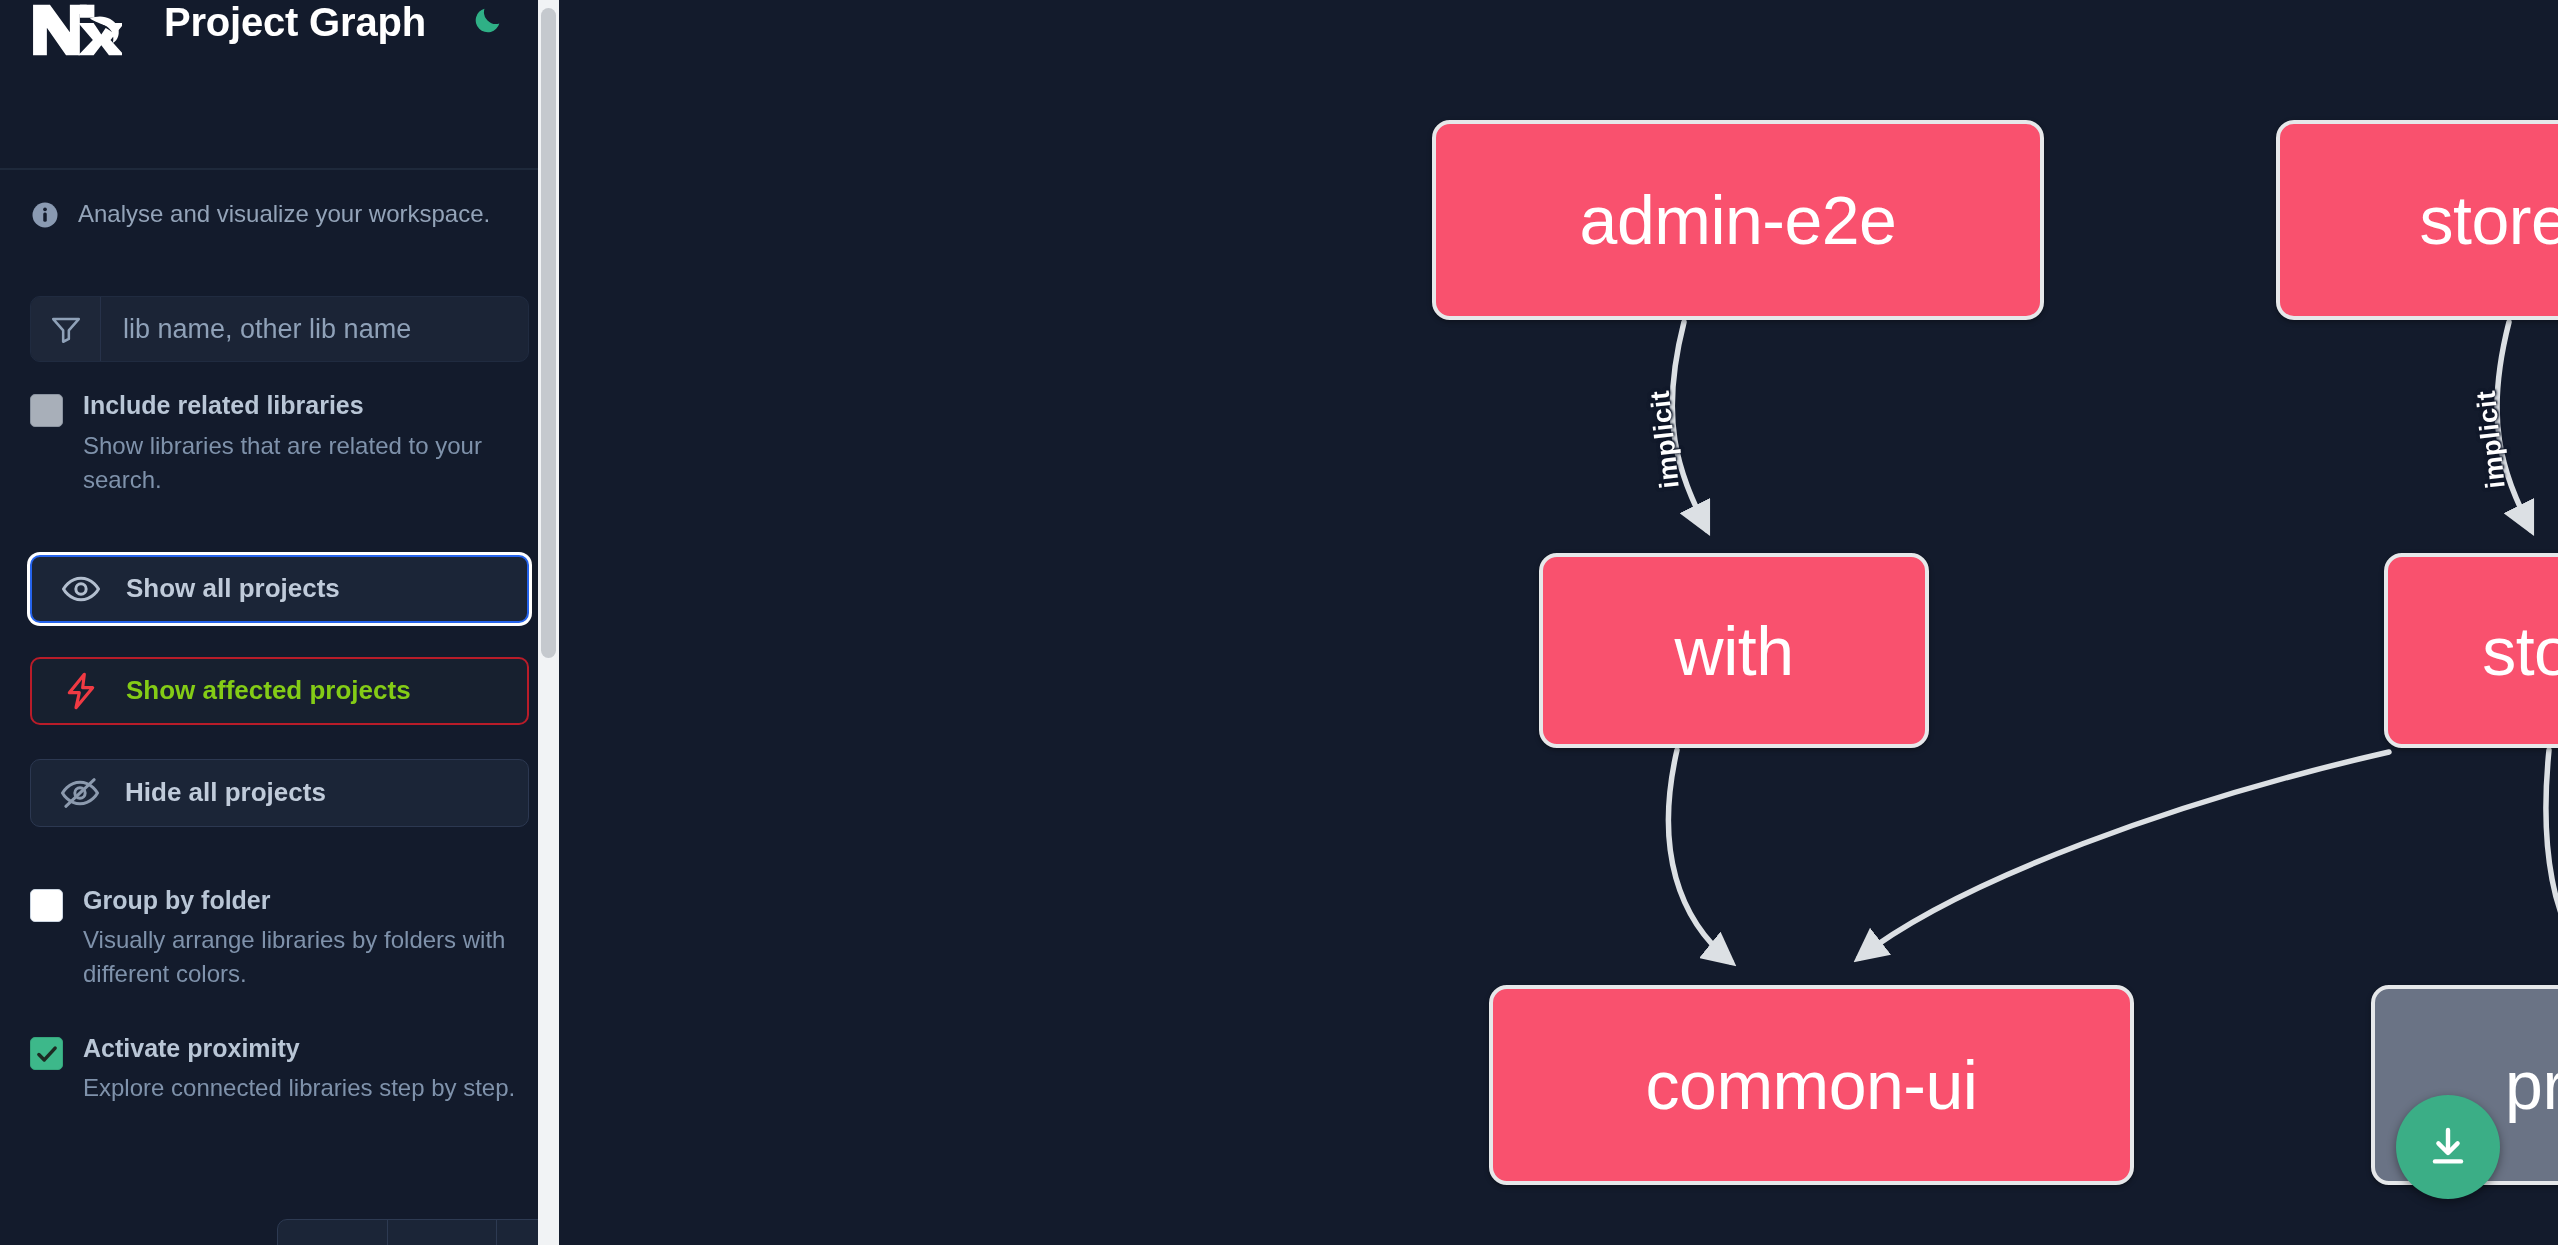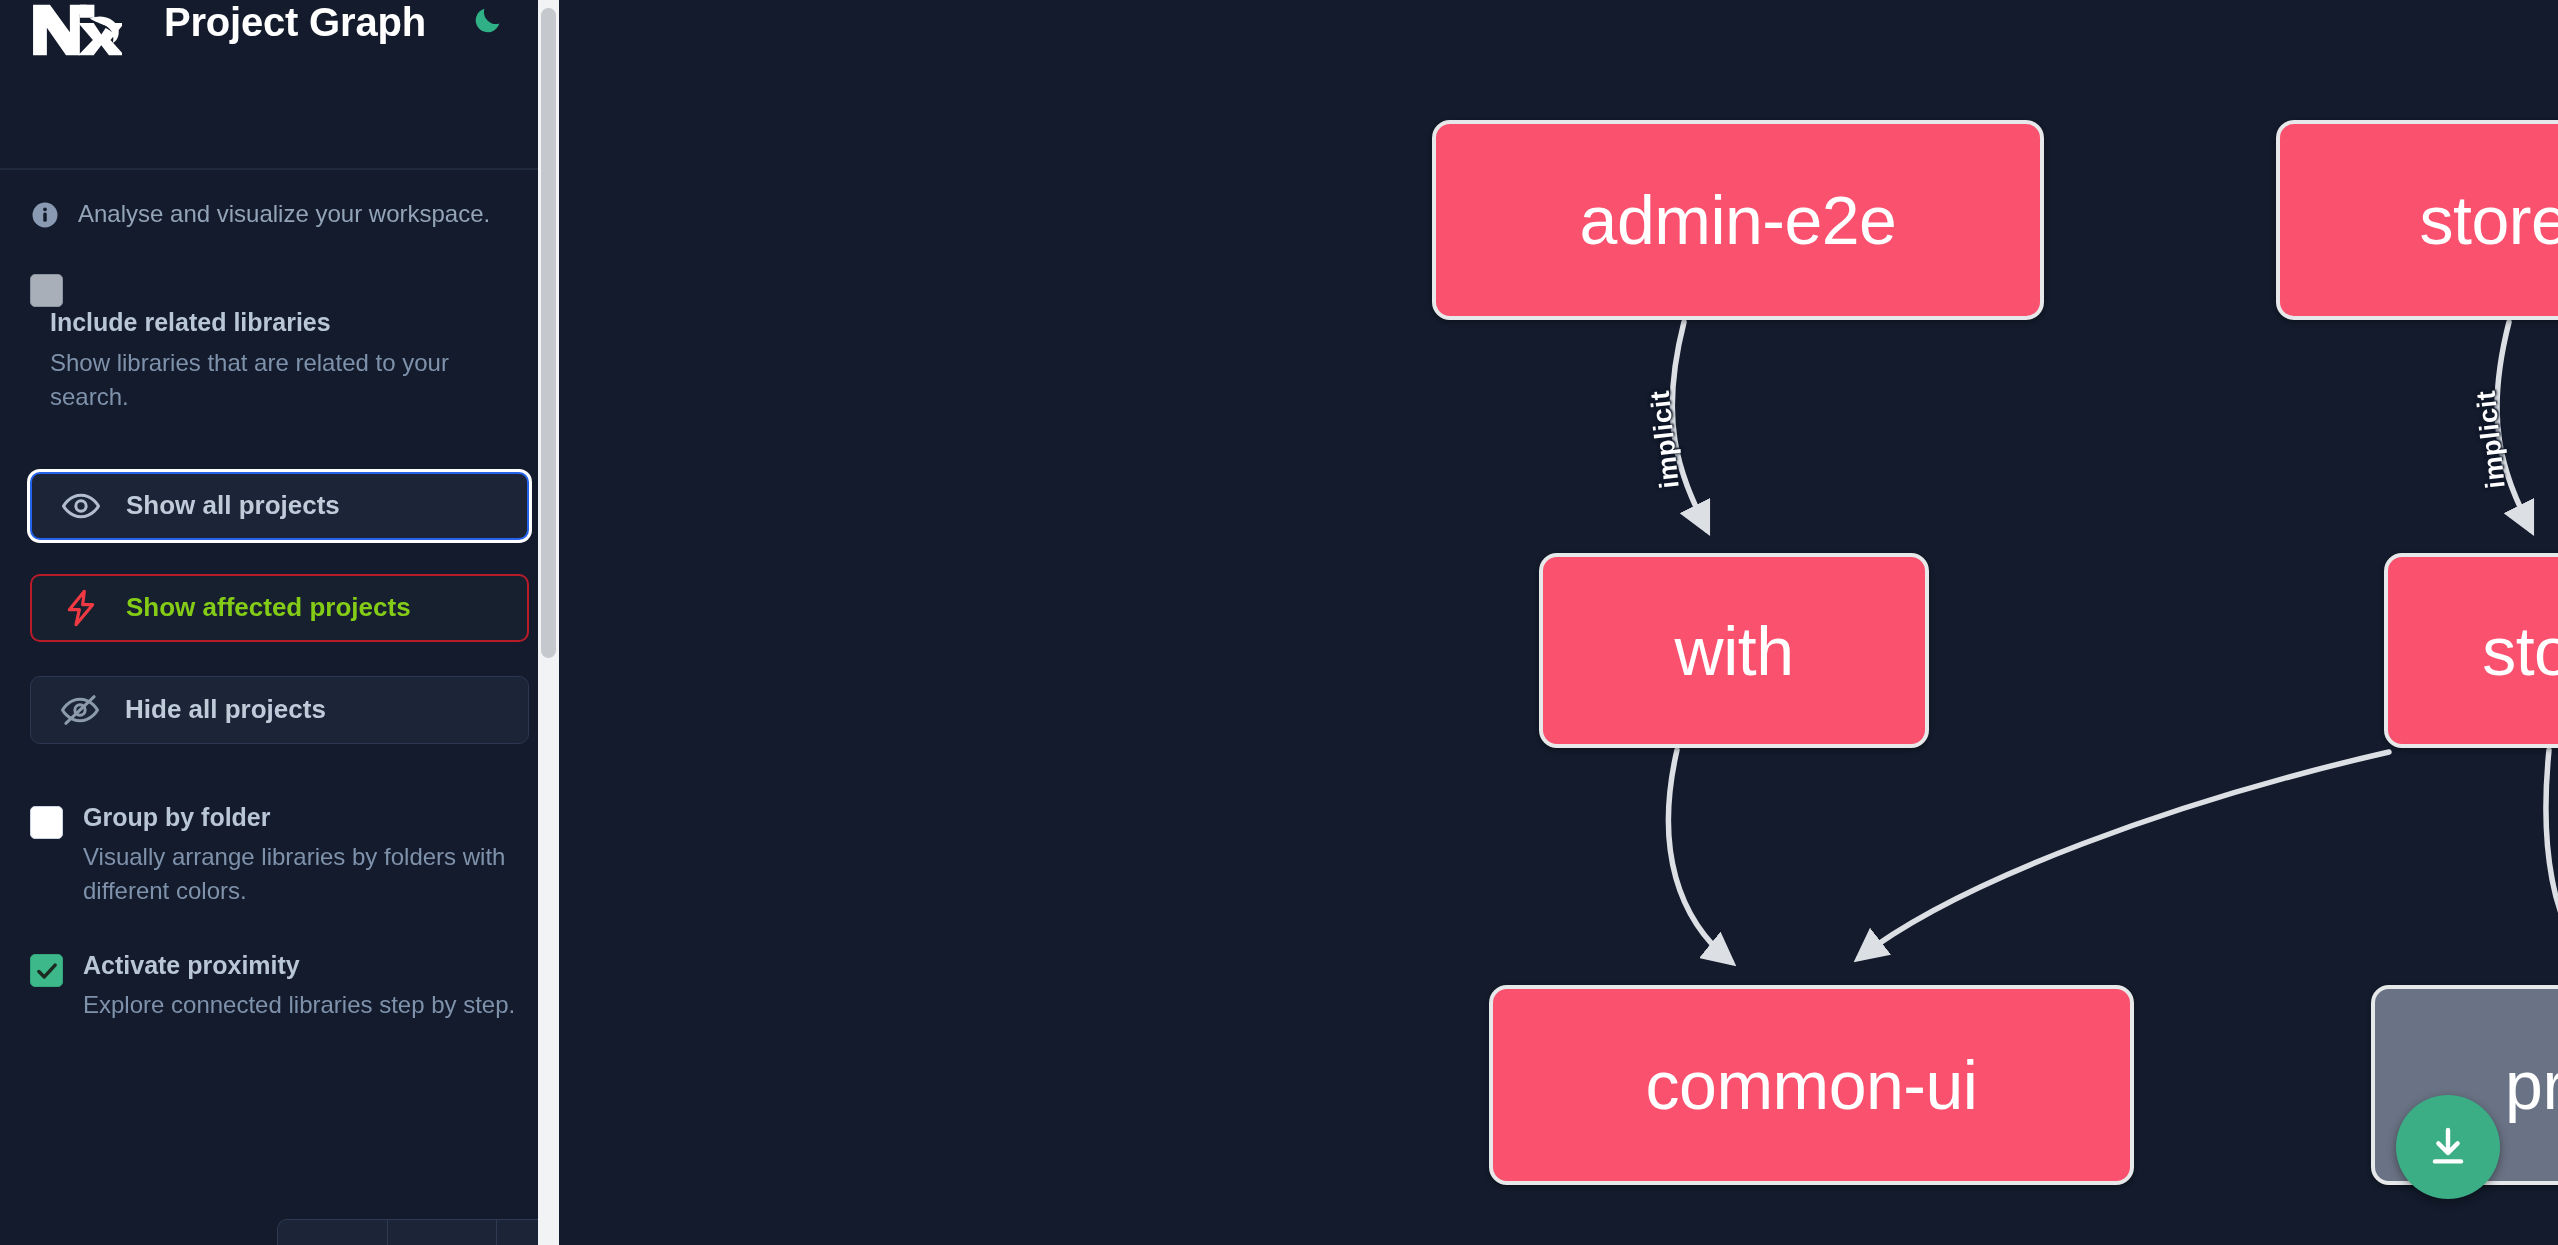--- a/index.html
+++ b/index.html
@@ -109,21 +109,21 @@
     padding: 0 22px;
   }
   .search-input::placeholder { color: #8FA1B8; opacity: 1; }
 
   
   .cb-row {
     display: flex;
     align-items: flex-start;
     padding: 0 30px 0 30px;
   }
-  .cb-row.r1 { margin-top: 40px; flex-direction: column; }
+  .cb-row.r1 { margin-top: 28px; }
   .cb-box {
     flex: 0 0 33px;
     width: 33px;
     height: 33px;
     border-radius: 5px;
     margin-top: 4px;
     cursor: pointer;
     display: flex;
     align-items: center;
     justify-content: center;
@@ -309,20 +309,28 @@
 
     <div class="sb-tagline">
       <svg class="info-icon" viewBox="0 0 24 24">
         <circle cx="12" cy="12" r="10" fill="#8A9AB2"></circle>
         <circle cx="12" cy="7.4" r="1.5" fill="#131B2C"></circle>
         <rect x="10.6" y="10" width="2.8" height="7.4" rx="1.2" fill="#131B2C"></rect>
       </svg>
       <div class="sb-tagline-text">Analyse and visualize your workspace.</div>
     </div>
 
+    <div class="search-wrap">
+      <div class="search-icon-box">
+        <svg width="34" height="34" viewBox="0 0 24 24" fill="none" stroke="#8FA1B8" stroke-width="1.8" stroke-linecap="round" stroke-linejoin="round">
+          <path d="M3 5h18l-7 8v6l-4 2v-8L3 5z"></path>
+        </svg>
+      </div>
+      <input class="search-input" type="text" placeholder="lib name, other lib name" style="">
+    </div>
 
     <div class="cb-row r1">
       <div class="cb-box grey"></div>
       <div class="cb-text">
         <div class="cb-label">Include related libraries</div>
         <div class="cb-desc">Show libraries that are related to your search.</div>
       </div>
     </div>
 
     <div class="btn btn-show-all">

